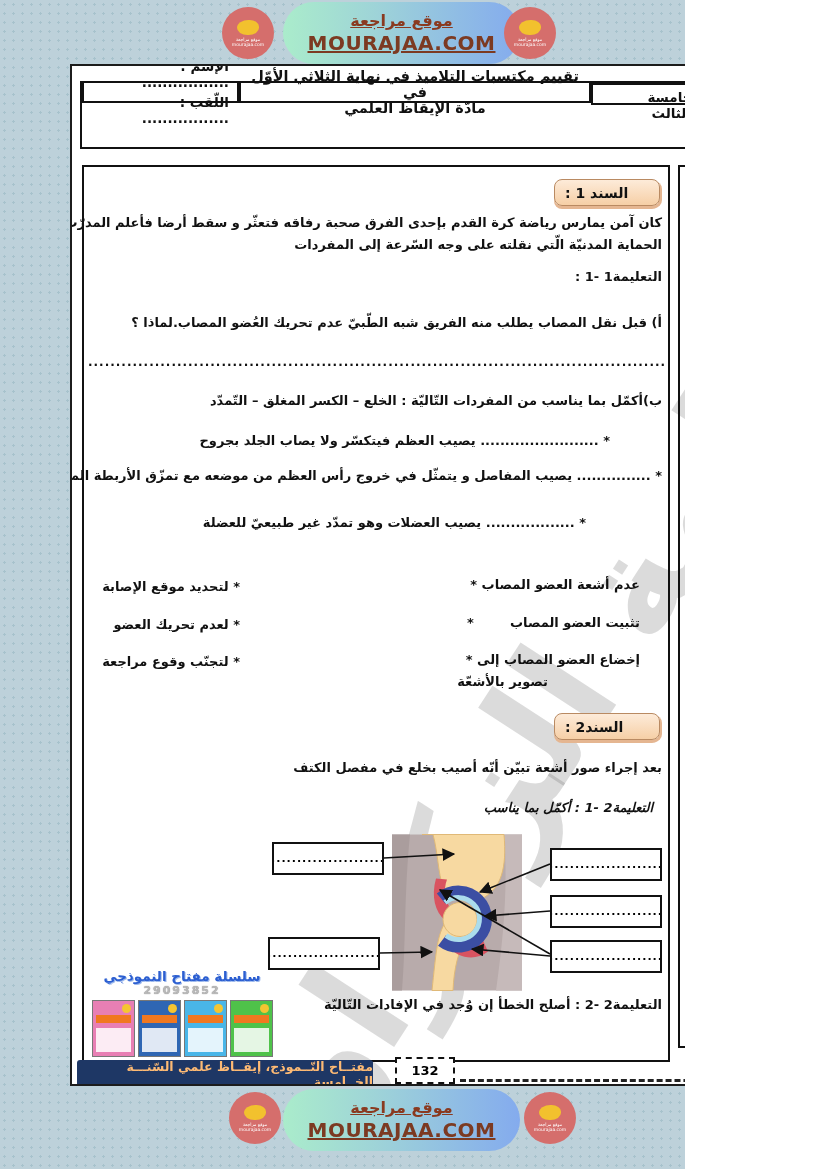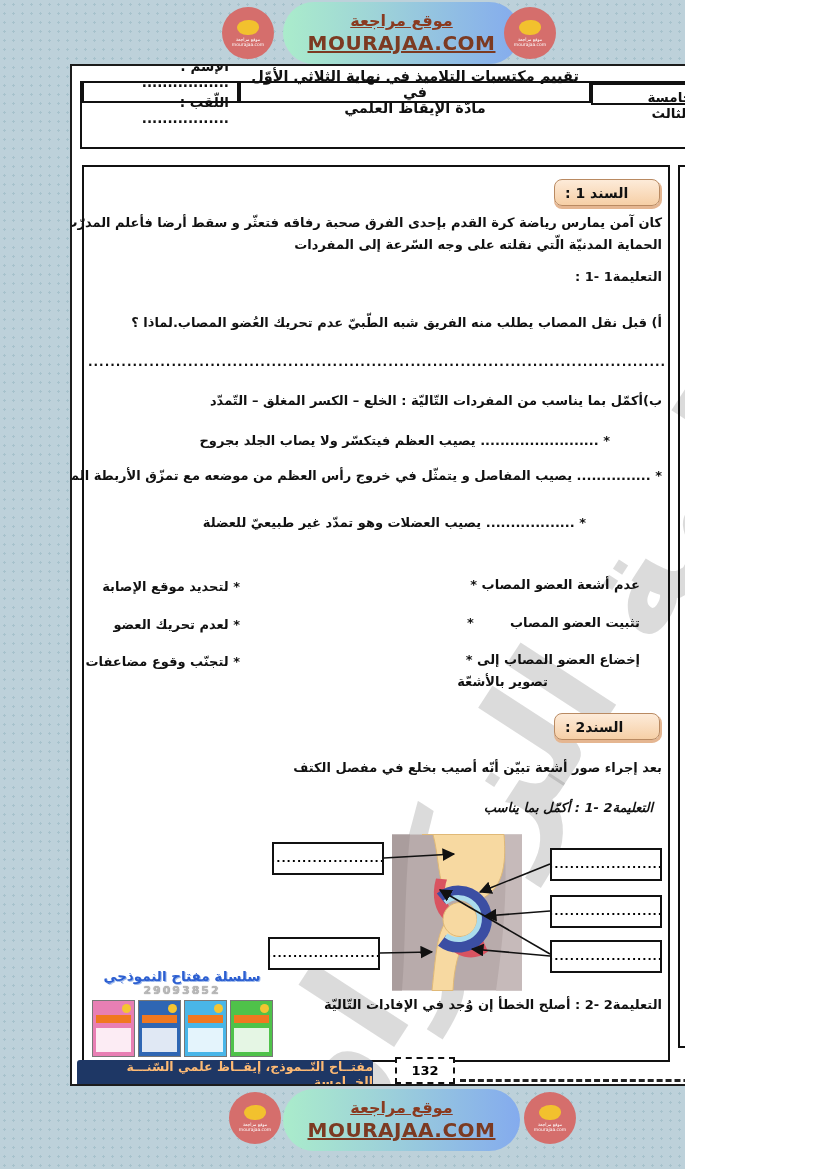--- a/index.html
+++ b/index.html
@@ -141,21 +141,21 @@
       <div class="line ar" style="top:301px;right:6px;">* ............... يصيب المفاصل و يتمثّل في خروج رأس العظم من موضعه مع تمزّق الأربطة المفصليّة</div>
       <div class="line ar" style="top:348px;right:82px;">* .................. يصيب العضلات وهو تمدّد غير طبيعيّ للعضلة</div>
 
 
       <div class="m-right ar" style="top:410px;">عدم أشعة العضو المصاب *</div>
       <div class="m-left ar" style="top:412px;">* لتحديد موقع الإصابة</div>
       <div class="m-right ar" style="top:448px;">تثبيت العضو المصاب        *</div>
       <div class="m-left ar" style="top:450px;">* لعدم تحريك العضو</div>
       <div class="m-right ar" style="top:485px;">إخضاع العضو المصاب إلى *</div>
       <div class="m-right ar" style="top:507px;right:120px;">تصوير بالأشعّة</div>
-      <div class="m-left ar" style="top:487px;">* لتجنّب وقوع مضاعفات</div>
+      <div class="m-left ar" style="top:487px;">* لتجنّب وقوع مراجعة</div>
 
       <div class="sec-title ar" style="right:8px;top:546px;">السند2 :</div>
 
       <div class="line ar" style="top:593px;right:6px;">بعد إجراء صور أشعة تبيّن أنّه أصيب بخلع في مفصل الكتف</div>
 
       <div class="line ar" style="top:633px;right:15px;font-style:italic;">التعليمة2 -1 : أكمّل بما يناسب</div>
 
       <svg style="position:absolute;left:308px;top:667px;" width="130" height="157" viewBox="0 0 130 156">
         <rect x="0" y="0" width="130" height="156" fill="#b8abab"></rect>
         <path d="M0,0 L18,0 C12,60 14,110 10,156 L0,156 Z" fill="#aa9d9d"></path>

